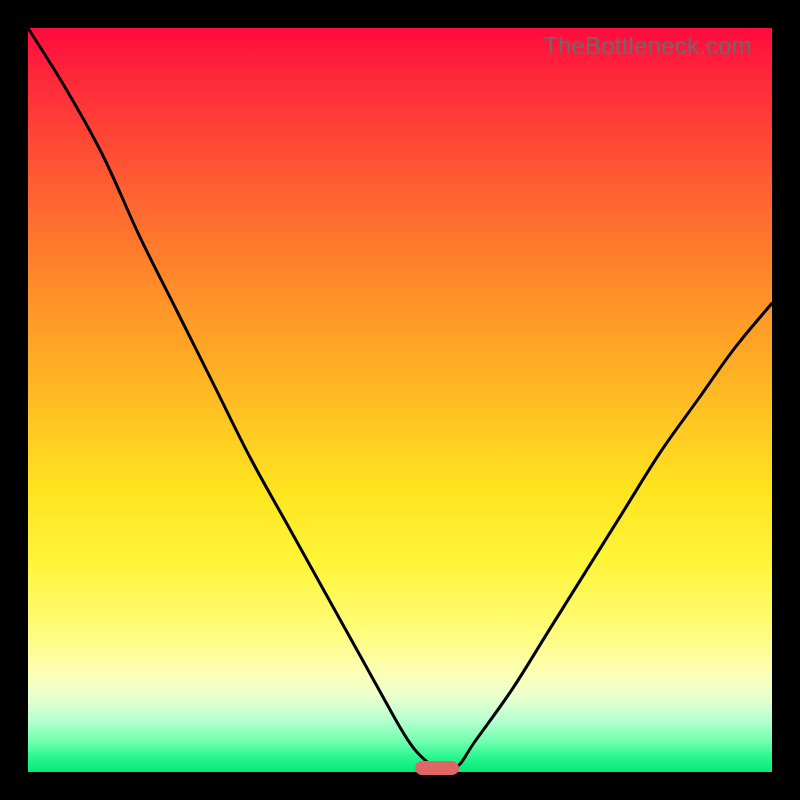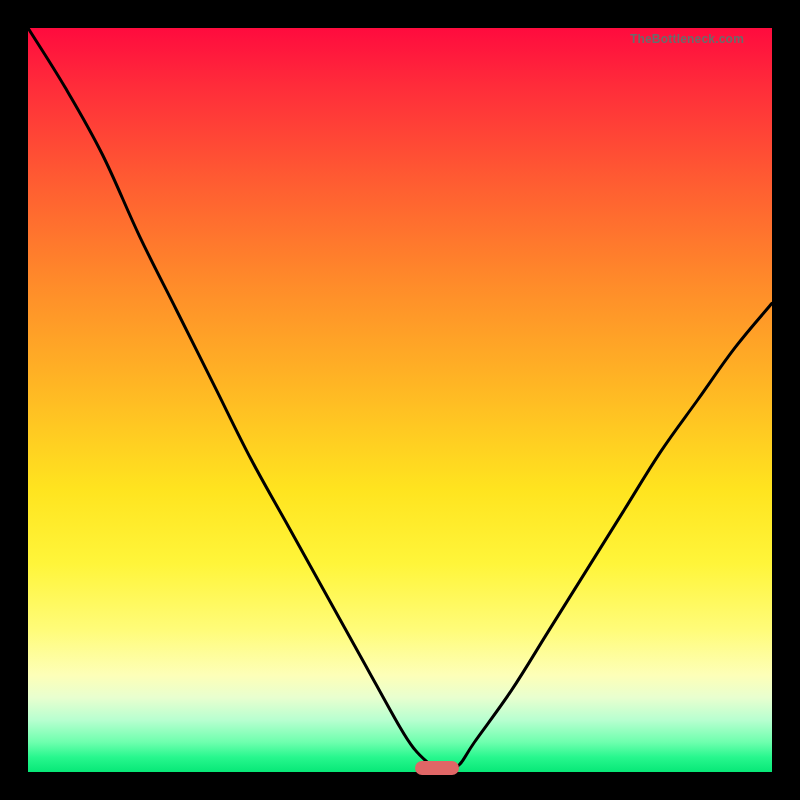--- a/index.html
+++ b/index.html
@@ -31,24 +31,24 @@
       #e8ffcf 90%,
       #b8ffd0 93%,
       #6effae 96%,
       #28f78e 98%,
       #07e877 100%
     );
   }
   .attribution {
     position: absolute;
     top: 4px;
-    right: 28px;
+    right: 20px;
     color: #6b6b6b;
-    font-size: 12px;
-    font-weight: 700;
+    font-size: 24px;
+    font-weight: 400;
     letter-spacing: 0.2px;
     user-select: none;
   }
   svg.curve {
     position: absolute;
     left: 0;
     top: 0;
     width: 744px;
     height: 744px;
     overflow: visible;

